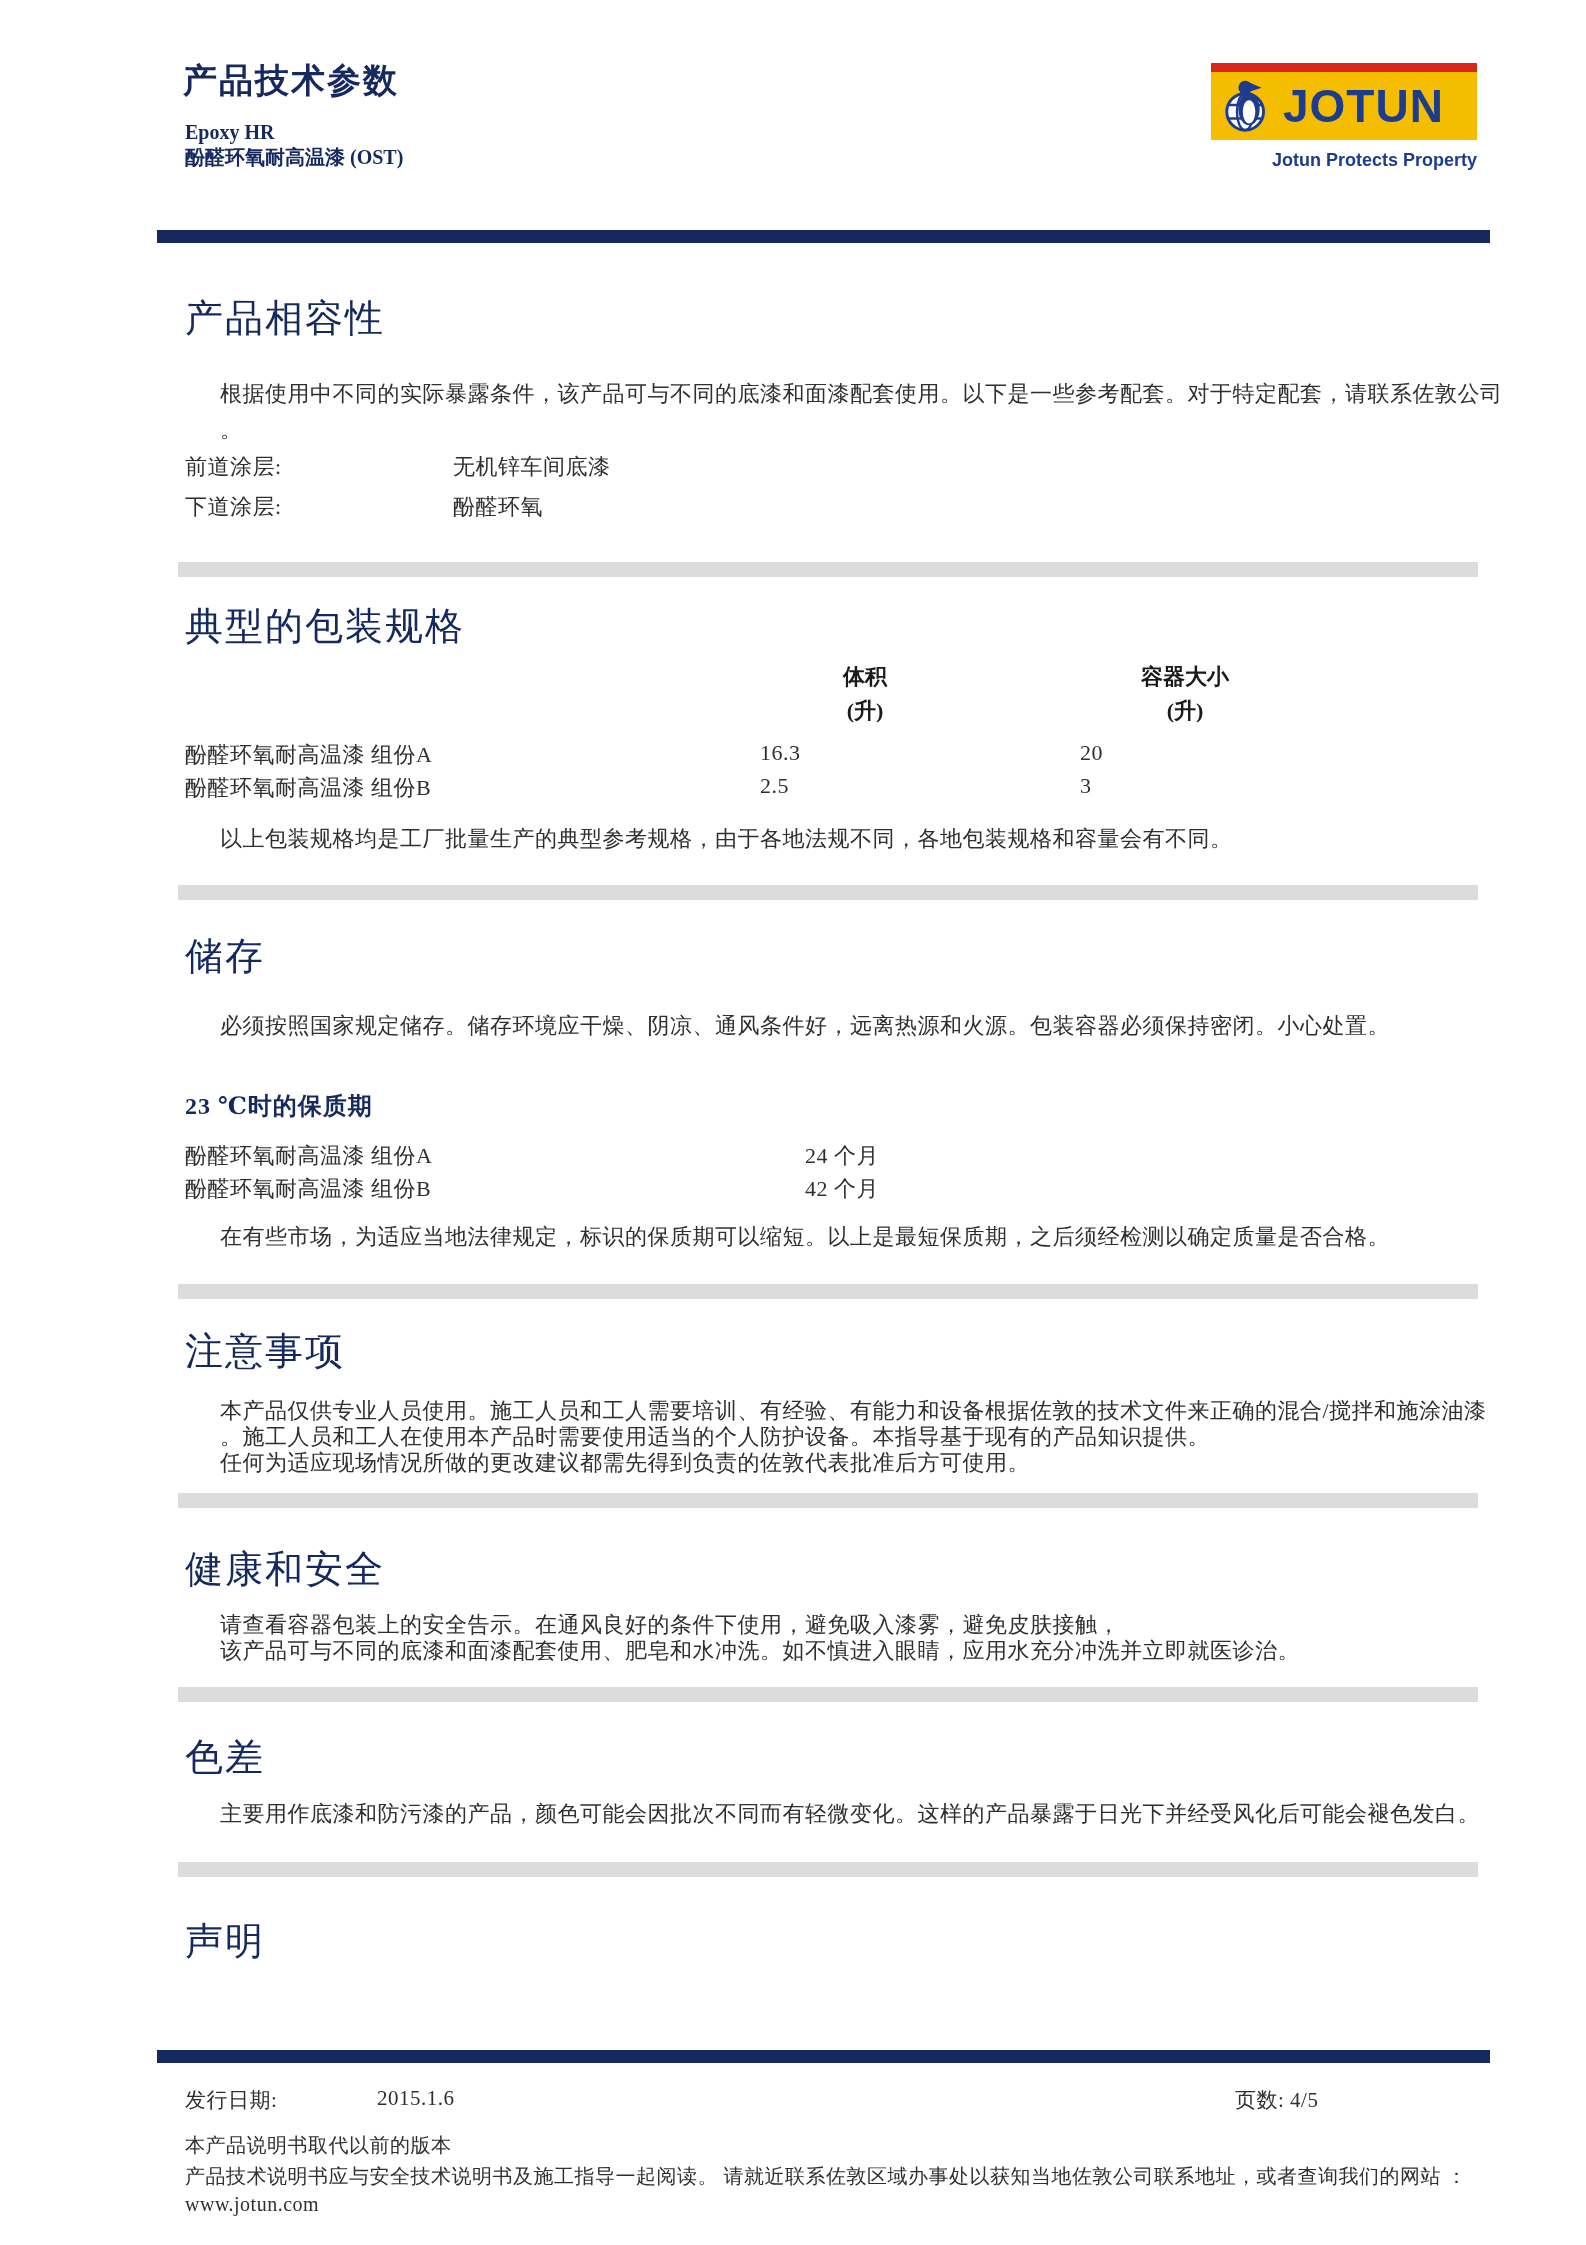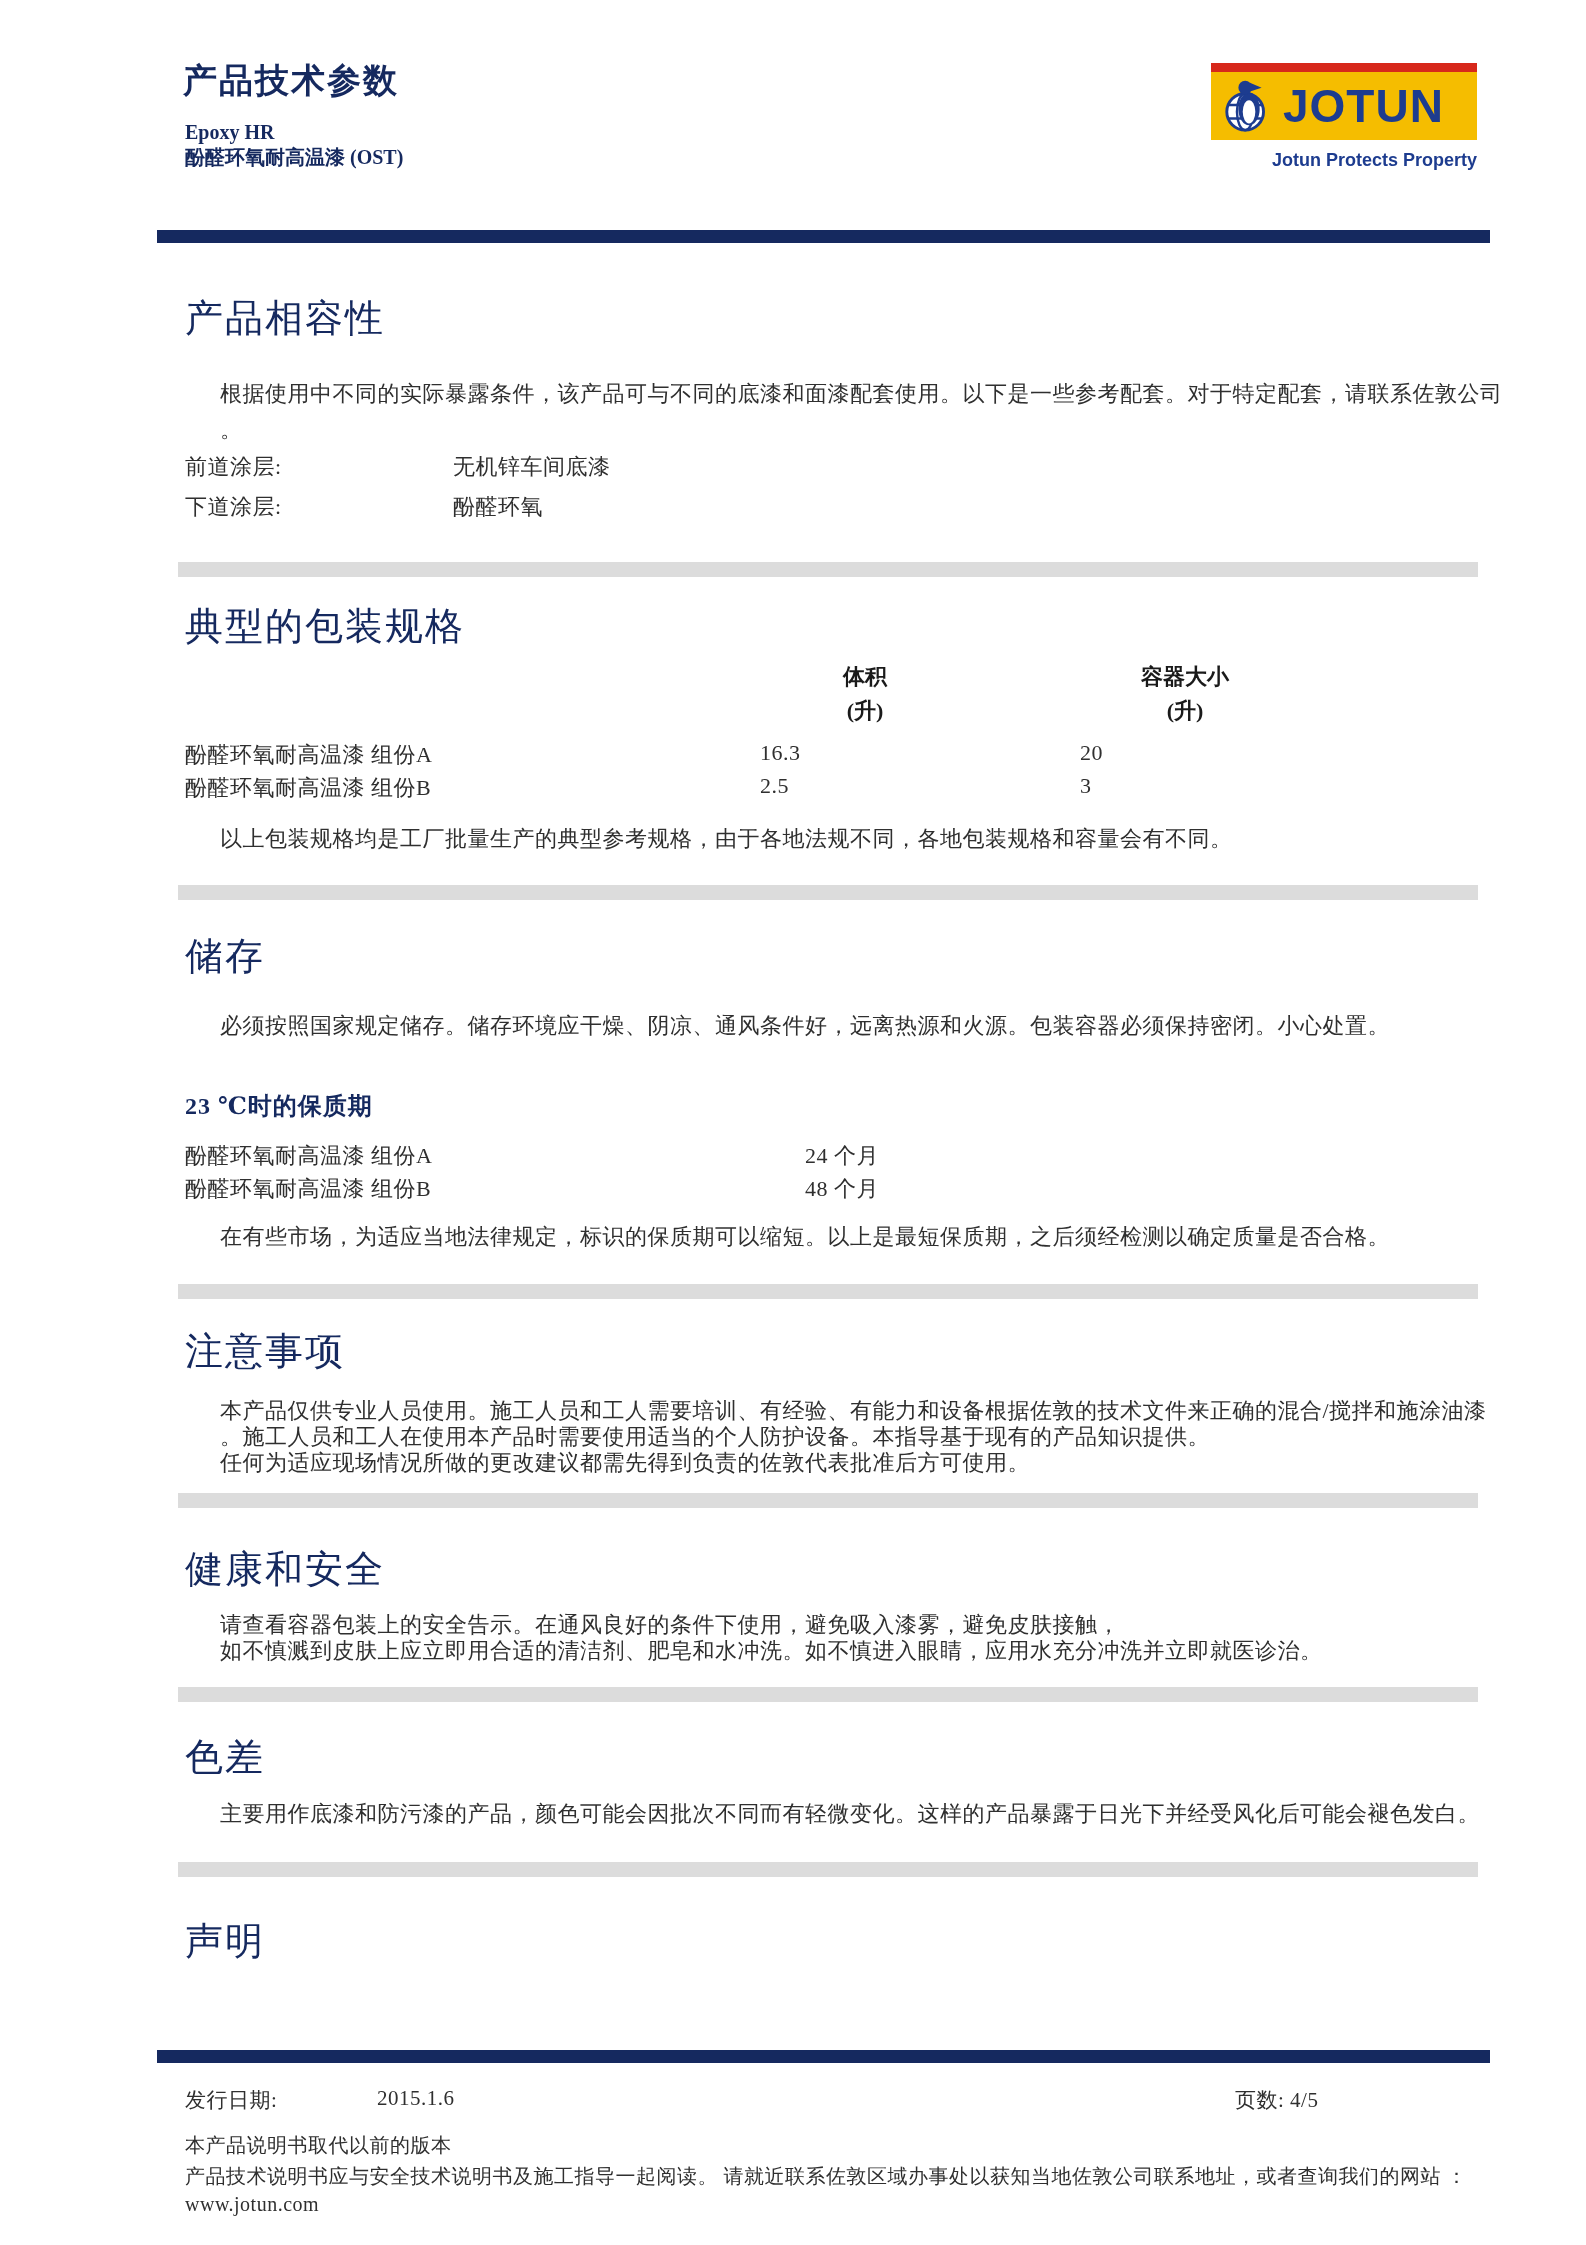--- a/index.html
+++ b/index.html
@@ -150,36 +150,36 @@
 
   <div class="abs divider" style="top:885px"></div>
 
   <h2 class="abs sec" style="top:931px">储存</h2>
   <div class="abs body-text" style="top:1013px">必须按照国家规定储存。储存环境应干燥、阴凉、通风条件好，远离热源和火源。包装容器必须保持密闭。小心处置。</div>
   <div class="abs subhead" style="top:1090px">23 ℃时的保质期</div>
 
   <div class="abs row-name" style="top:1141px">酚醛环氧耐高温漆 组份A</div>
   <div class="abs shelf-value" style="top:1141px">24 个月</div>
   <div class="abs row-name" style="top:1174px">酚醛环氧耐高温漆 组份B</div>
-  <div class="abs shelf-value" style="top:1174px">48 个月</div>
+  <div class="abs shelf-value" style="top:1174px">42 个月</div>
 
   <div class="abs body-text" style="top:1224px">在有些市场，为适应当地法律规定，标识的保质期可以缩短。以上是最短保质期，之后须经检测以确定质量是否合格。</div>
 
   <div class="abs divider" style="top:1284px"></div>
 
   <h2 class="abs sec" style="top:1326px">注意事项</h2>
   <div class="abs body-text" style="top:1398px">本产品仅供专业人员使用。施工人员和工人需要培训、有经验、有能力和设备根据佐敦的技术文件来正确的混合/搅拌和施涂油漆
 。施工人员和工人在使用本产品时需要使用适当的个人防护设备。本指导基于现有的产品知识提供。
 任何为适应现场情况所做的更改建议都需先得到负责的佐敦代表批准后方可使用。</div>
 
   <div class="abs divider" style="top:1493px"></div>
 
   <h2 class="abs sec" style="top:1544px">健康和安全</h2>
   <div class="abs body-text" style="top:1612px">请查看容器包装上的安全告示。在通风良好的条件下使用，避免吸入漆雾，避免皮肤接触，
-如不慎溅到皮肤上应立即用合适的清洁剂、肥皂和水冲洗。如不慎进入眼睛，应用水充分冲洗并立即就医诊治。</div>
+该产品可与不同的底漆和面漆配套使用、肥皂和水冲洗。如不慎进入眼睛，应用水充分冲洗并立即就医诊治。</div>
 
   <div class="abs divider" style="top:1687px"></div>
 
   <h2 class="abs sec" style="top:1732px">色差</h2>
   <div class="abs body-text" style="top:1801px">主要用作底漆和防污漆的产品，颜色可能会因批次不同而有轻微变化。这样的产品暴露于日光下并经受风化后可能会褪色发白。</div>
 
   <div class="abs divider" style="top:1862px"></div>
 
   <h2 class="abs sec" style="top:1916px">声明</h2>
 

